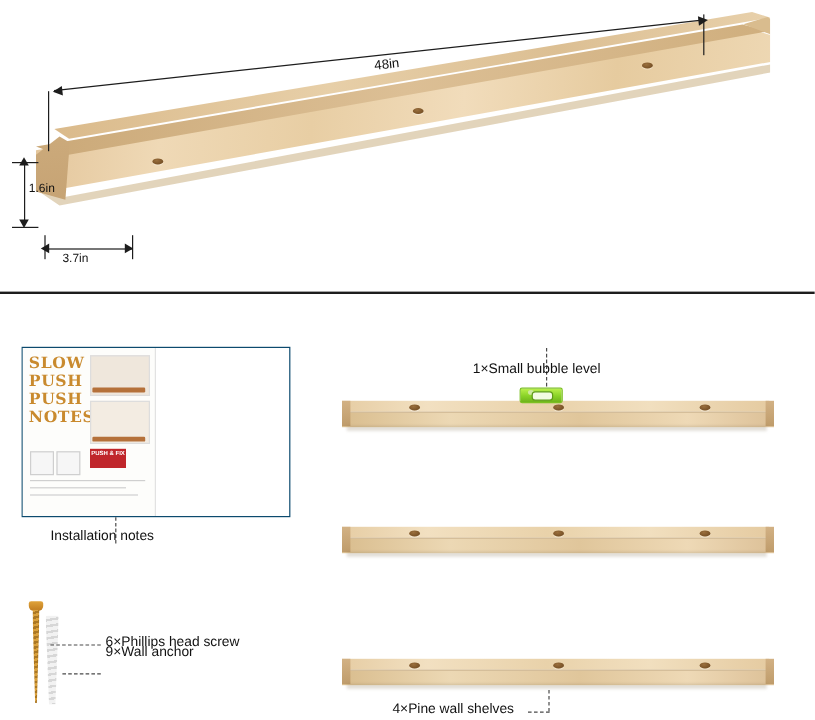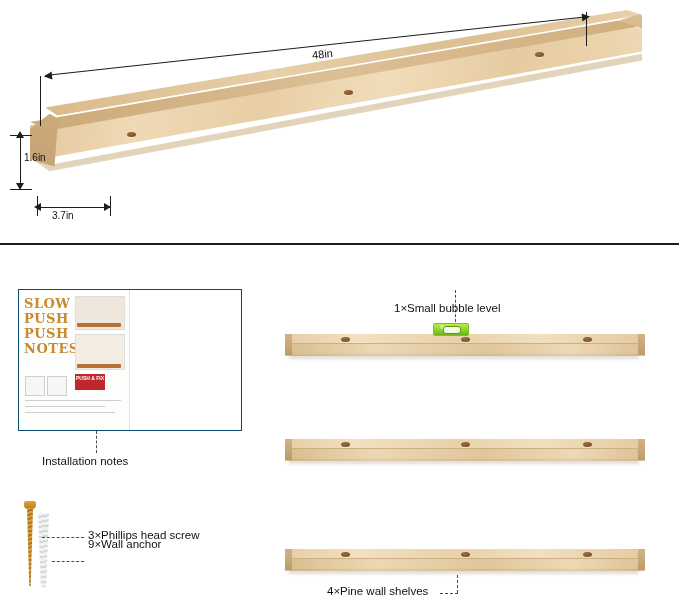--- a/index.html
+++ b/index.html
@@ -357,30 +357,30 @@
         <div class="push-fix">PUSH &amp; FIX</div>
         <div class="tiny-box" style="left:6px; top:86px; width:18px; height:18px;"></div>
         <div class="tiny-box" style="left:28px; top:86px; width:18px; height:18px;"></div>
         <div class="tiny-line" style="left:6px; top:110px; width:96px;"></div>
         <div class="tiny-line" style="left:6px; top:116px; width:80px;"></div>
         <div class="tiny-line" style="left:6px; top:122px; width:90px;"></div>
       </div>
     </div>
 
     <div class="leader" style="left:96px; top:186px; height:22px;"></div>
-    <div class="label" style="left:42px; top:210px;">Installation notes</div>
+    <div class="label" style="left:42px; top:196px;">Installation notes</div>
 
     <div class="screw">
       <div class="screw-head"></div>
       <div class="screw-shaft"></div>
     </div>
     <div class="anchor"></div>
 
     <div class="leader-h" style="left:42px; top:292px; width:42px;"></div>
-    <div class="label" style="left:88px; top:284px;">3×Phillips head screw</div>
+    <div class="label" style="left:88px; top:284px;">6×Phillips head screw</div>
 
     <div class="leader-h" style="left:52px; top:316px; width:32px;"></div>
     <div class="label" style="left:88px; top:293px;">9×Wall anchor</div>
 
     <div class="shelf" style="left:285px; top:85px; width:360px; height:30px;">
       <div class="shelf-top" style="width:356px; top:4px;"></div>
       <div class="shelf-front" style="top:13px; width:360px;"></div>
       <div class="shelf-end-l" style="left:0; top:4px; height:21px;"></div>
       <div class="shelf-end-r" style="right:0; top:4px; height:21px;"></div>
       <div class="shelf-shadow" style="top:25px; width:350px;"></div>

